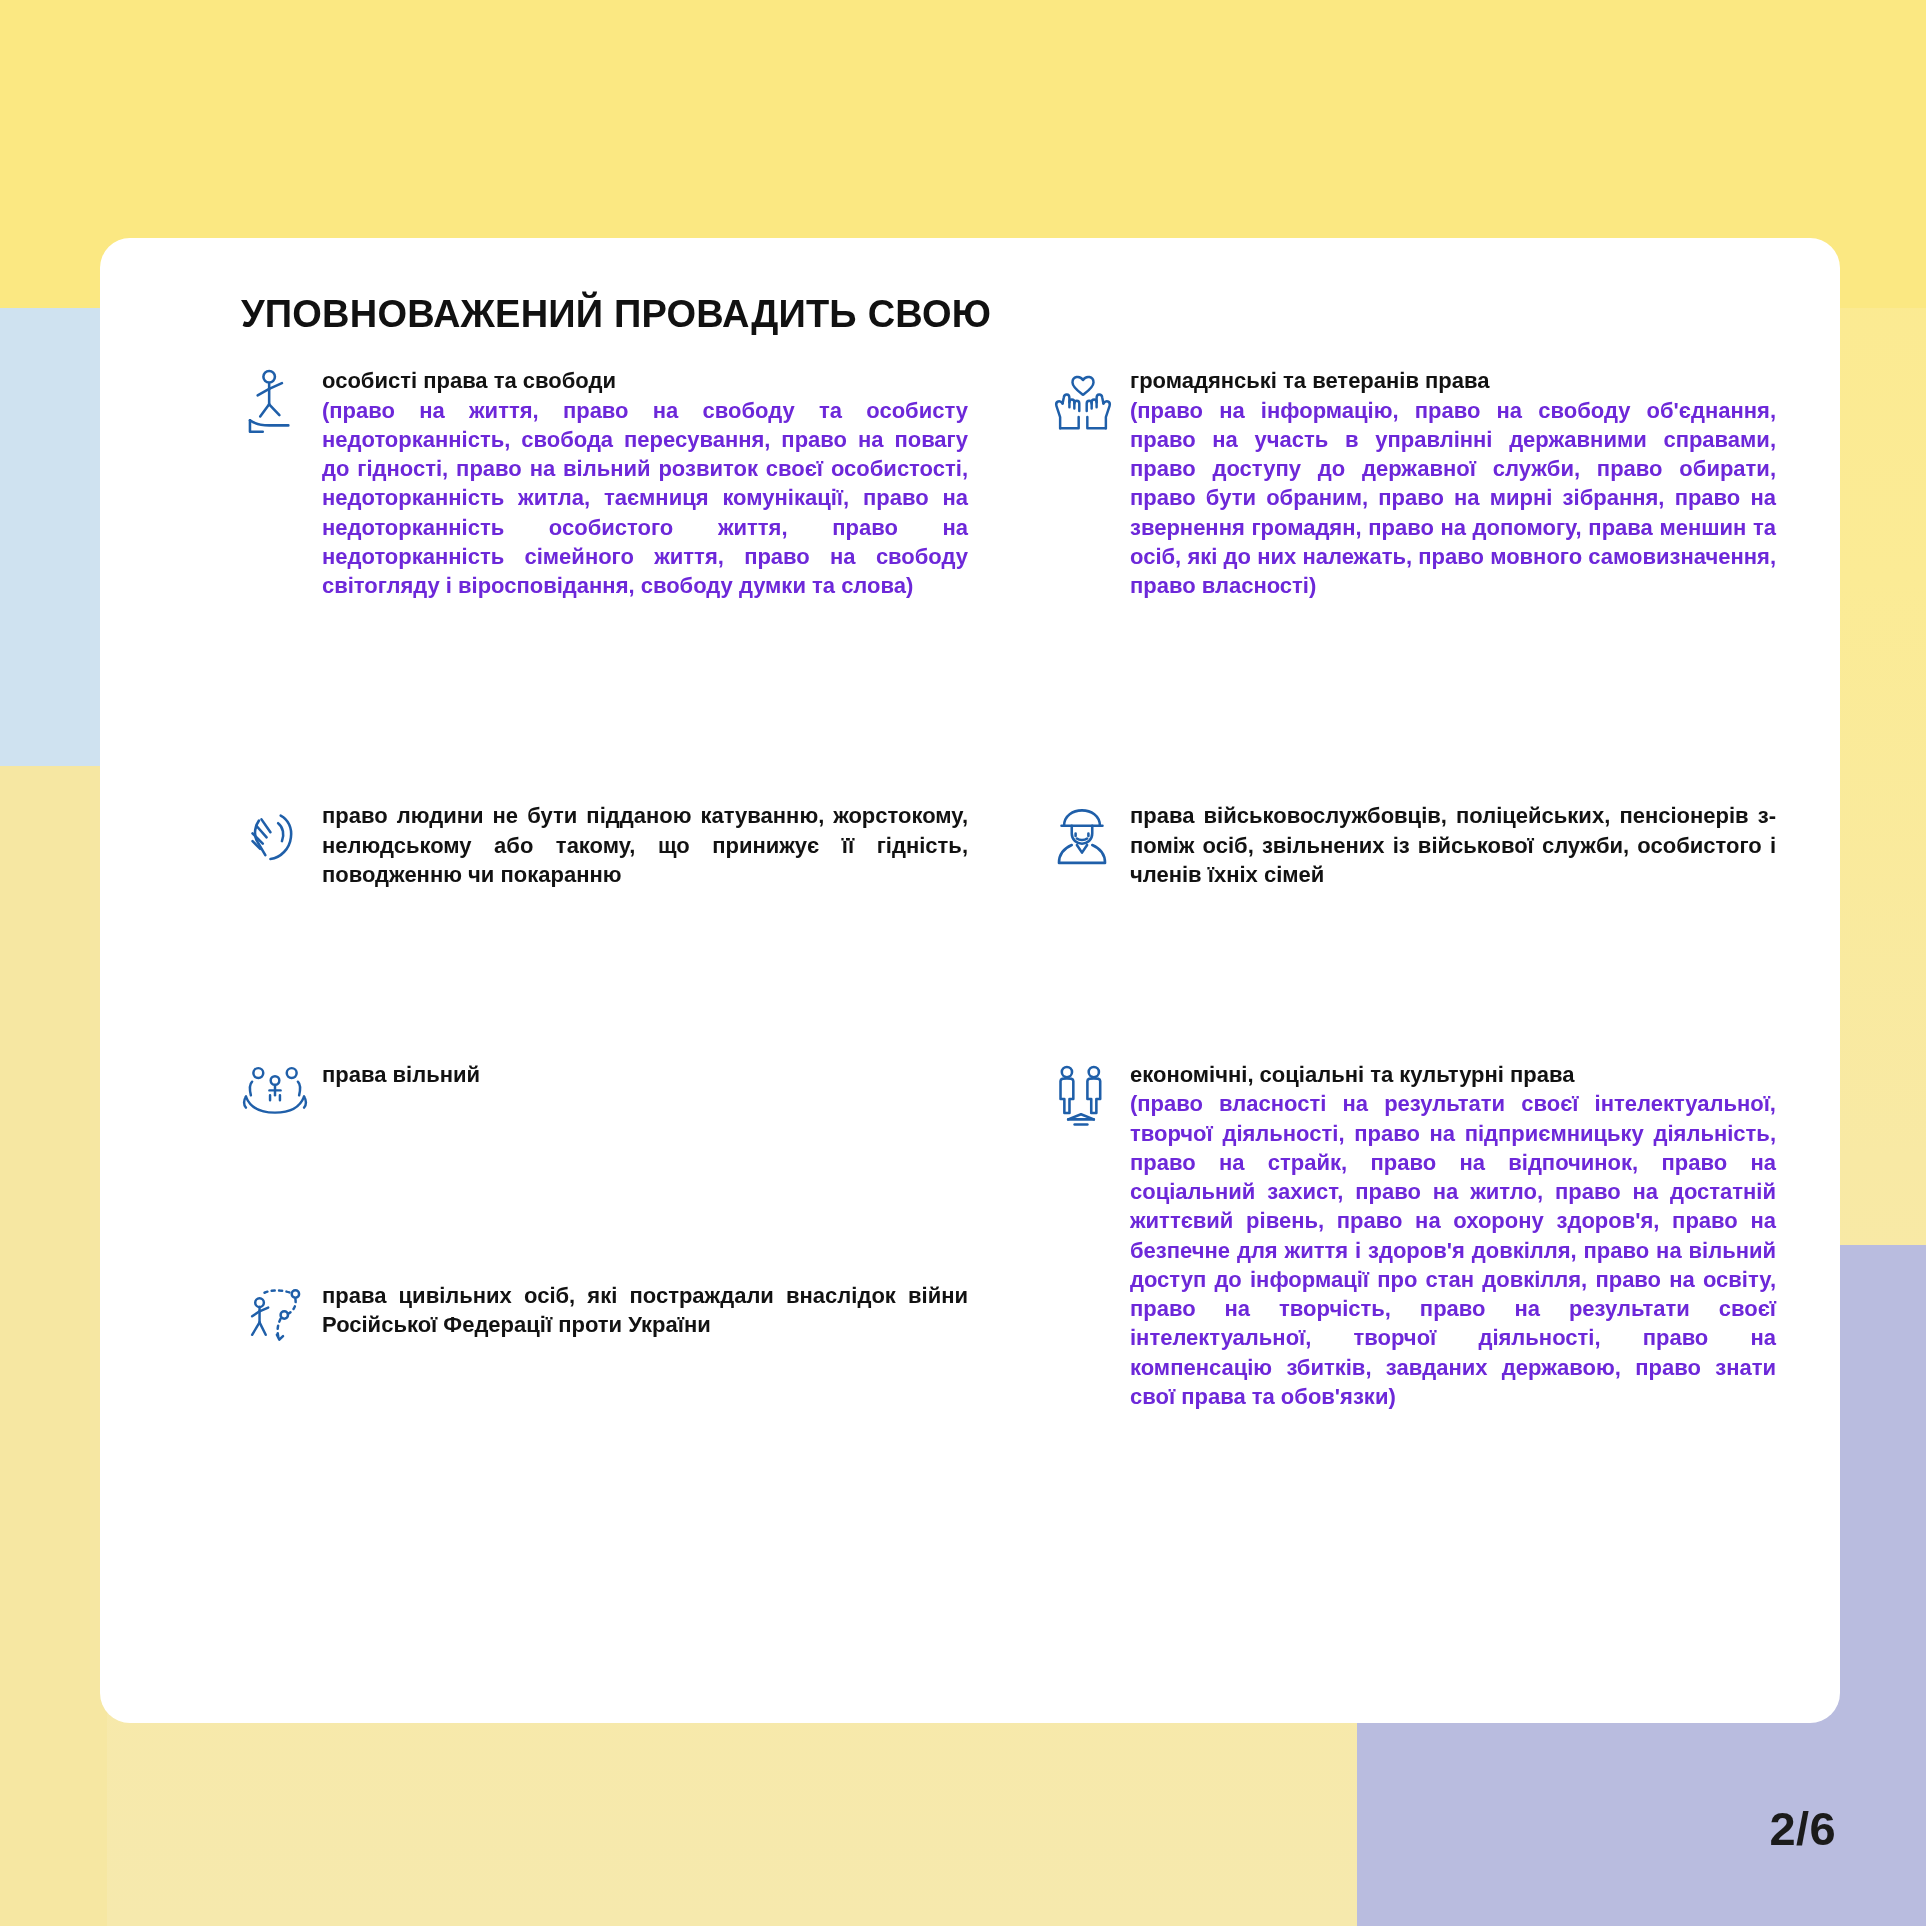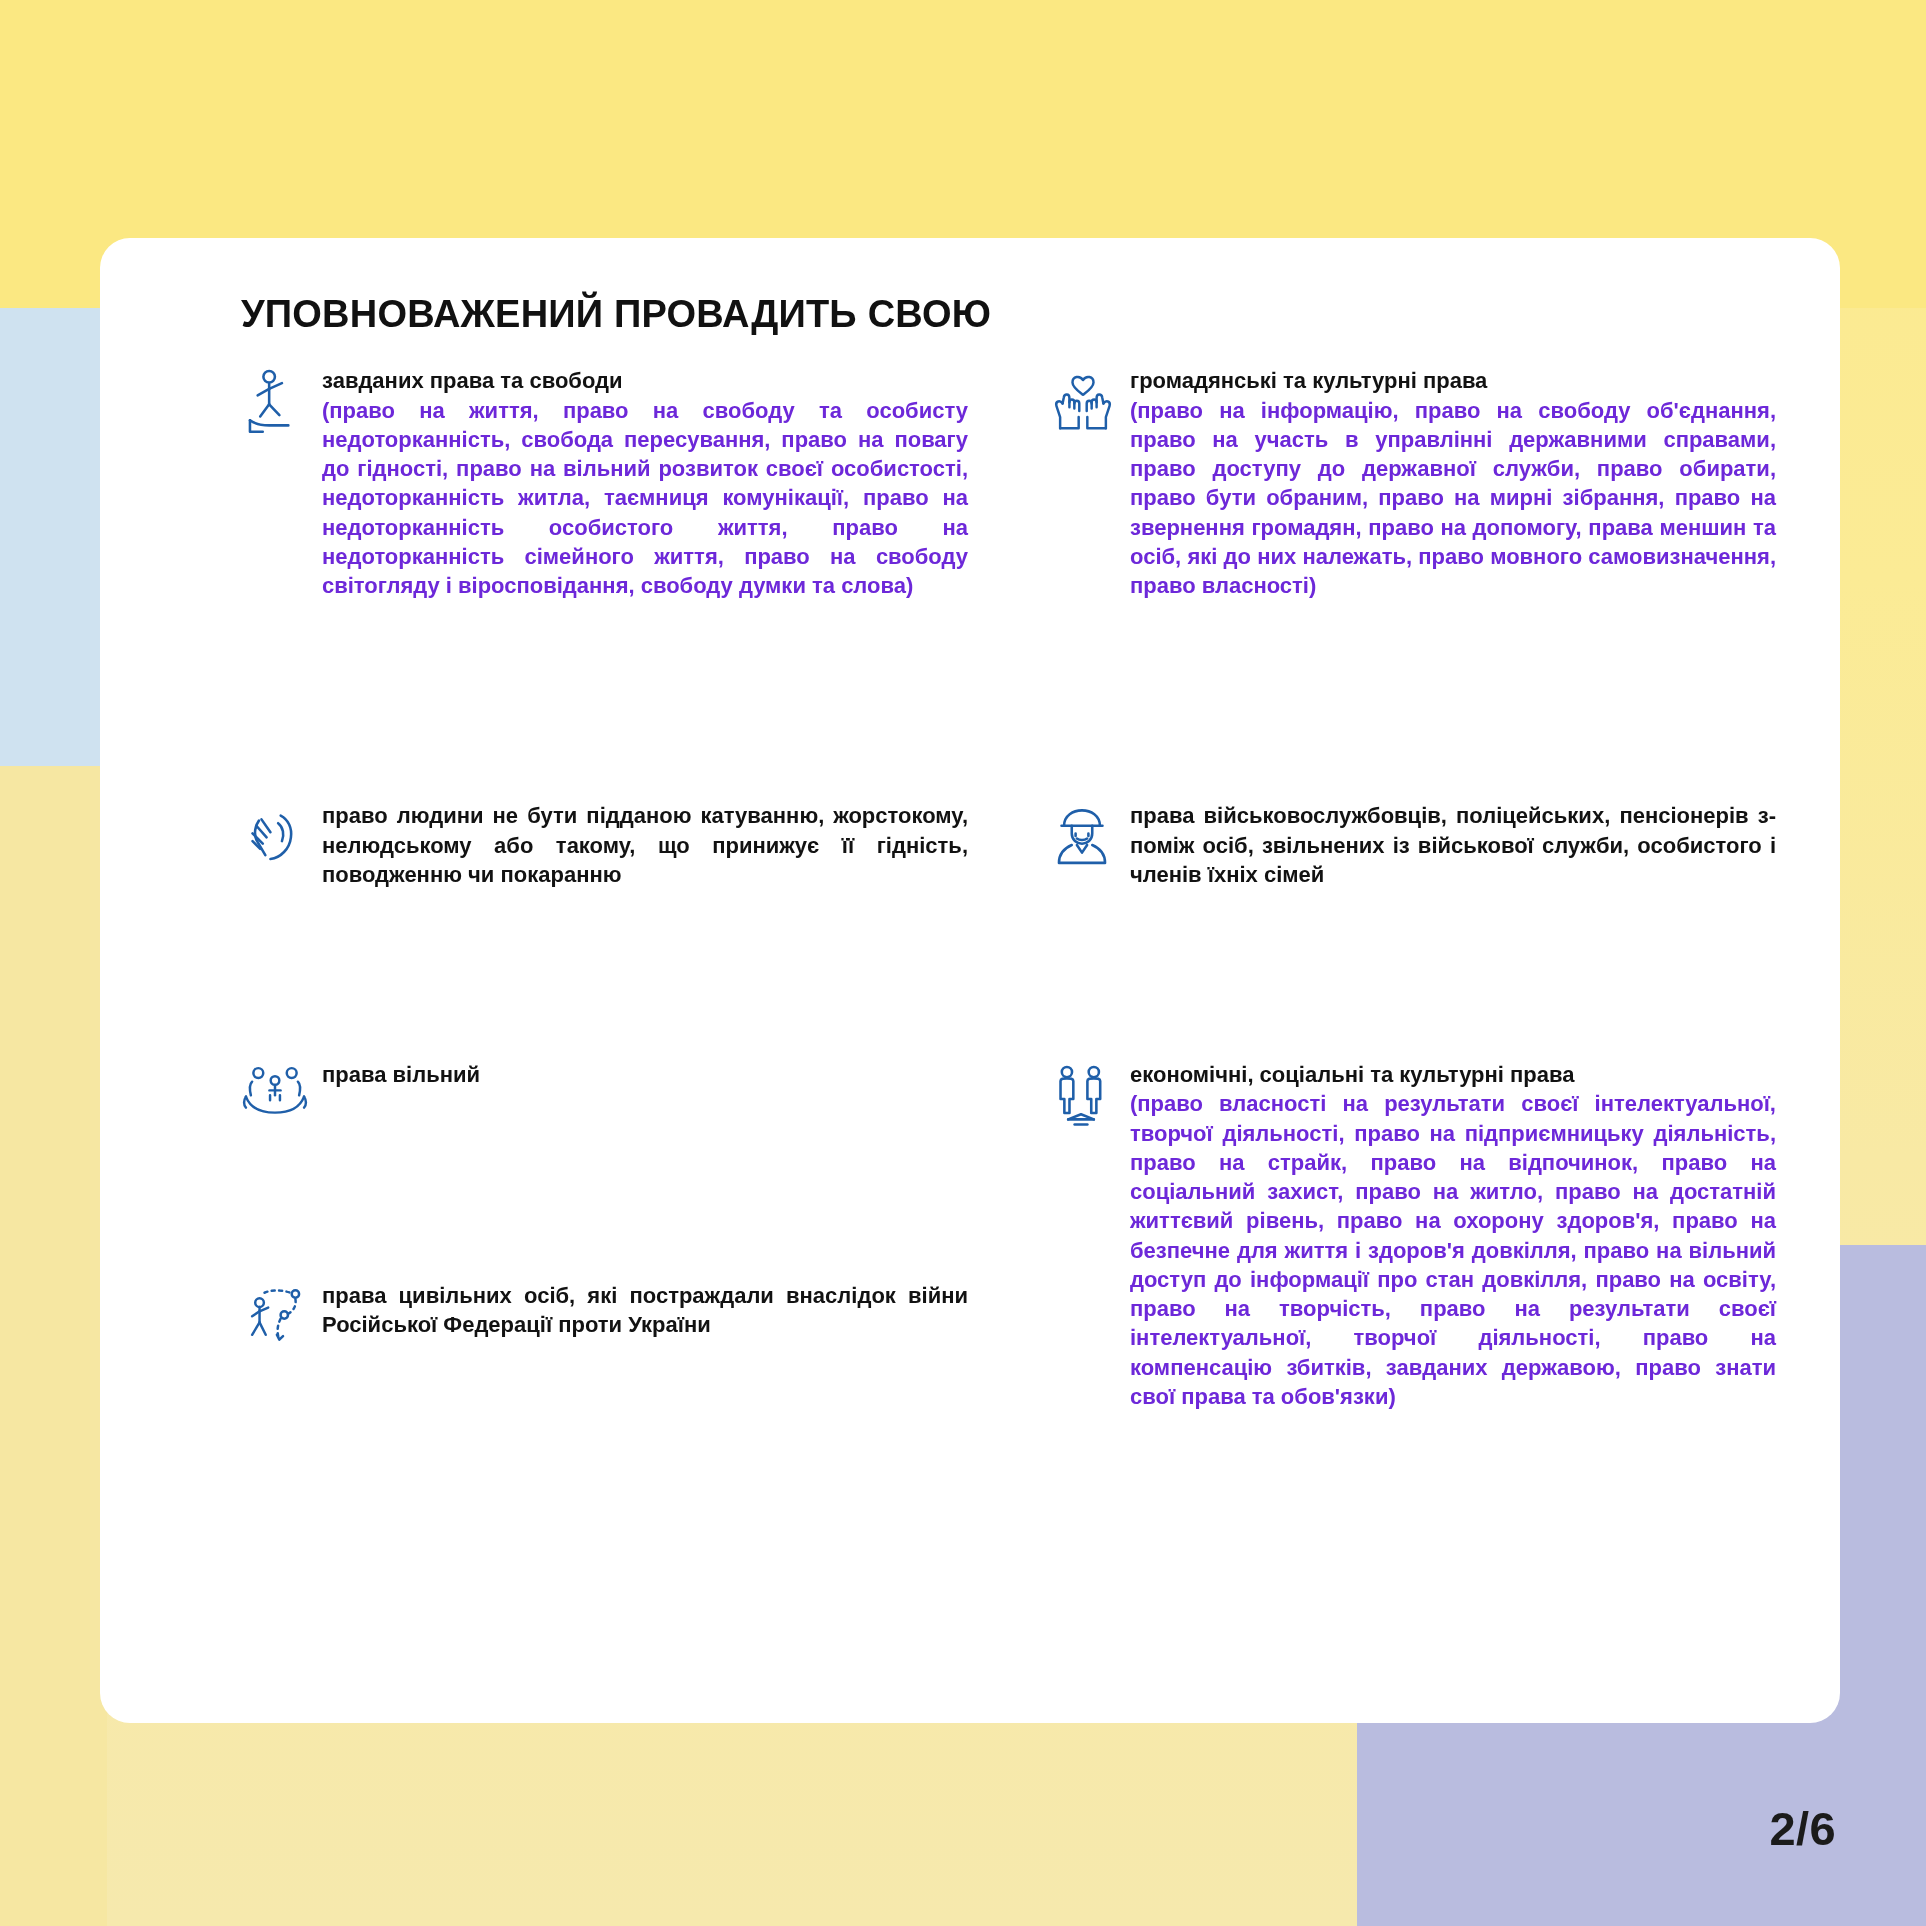--- a/index.html
+++ b/index.html
@@ -166,21 +166,21 @@
             <path d="M44 23 L44 55"></path>
             <path d="M44 31 L64 22"></path>
             <path d="M44 31 L26 41"></path>
             <path d="M44 55 L60 72"></path>
             <path d="M44 55 L30 74"></path>
             <path d="M14 80 C22 86 32 88 44 88 L74 88"></path>
             <path d="M14 80 L14 98 L34 98"></path>
           </svg>
         </div>
         <div class="body-text">
-          <p class="lead">завданих права та свободи</p>
+          <p class="lead">особисті права та свободи</p>
           <p class="detail">(право на життя, право на свободу та особисту недоторканність, свобода пересування, право на повагу до гідності, право на вільний розвиток своєї особистості, недоторканність житла, таємниця комунікації, право на недоторканність особистого життя, право на недоторканність сімейного життя, право на свободу світогляду і віросповідання, свободу думки та слова)</p>
         </div>
       </div>
 
       <div class="spacer-1"></div>
 
       <div class="item">
         <div class="icon-box">
           <svg width="64" height="64" viewBox="0 0 100 100" fill="none" stroke="#1f5fa9" stroke-width="4" stroke-linecap="round" stroke-linejoin="round">
             <path d="M62 18 C74 24 80 38 78 52 C76 70 62 84 46 86"></path>
@@ -258,21 +258,21 @@
             <path d="M41 54 C41 48 49 48 49 54 L49 66"></path>
             <path d="M18 94 L48 94 L48 76"></path>
             <path d="M88 54 C92 48 100 50 98 58 L92 76 L92 94"></path>
             <path d="M88 54 L86 44 C85 38 77 38 77 45 L77 60"></path>
             <path d="M77 52 C77 46 69 46 69 52 L69 62"></path>
             <path d="M69 54 C69 48 61 48 61 54 L61 66"></path>
             <path d="M92 94 L62 94 L62 76"></path>
           </svg>
         </div>
         <div class="body-text">
-          <p class="lead">громадянські та культурні права</p>
+          <p class="lead">громадянські та ветеранів права</p>
           <p class="detail">(право на інформацію, право на свободу об'єднання, право на участь в управлінні державними справами, право доступу до державної служби, право обирати, право бути обраним, право на мирні зібрання, право на звернення громадян, право на допомогу, права меншин та осіб, які до них належать, право мовного самовизначення, право власності)</p>
         </div>
       </div>
 
       <div class="spacer-1"></div>
 
       <div class="item">
         <div class="icon-box">
           <svg width="66" height="64" viewBox="0 0 100 100" fill="none" stroke="#1f5fa9" stroke-width="4" stroke-linecap="round" stroke-linejoin="round">
             <path d="M22 34 C22 18 36 10 50 10 C64 10 78 18 78 34"></path>

